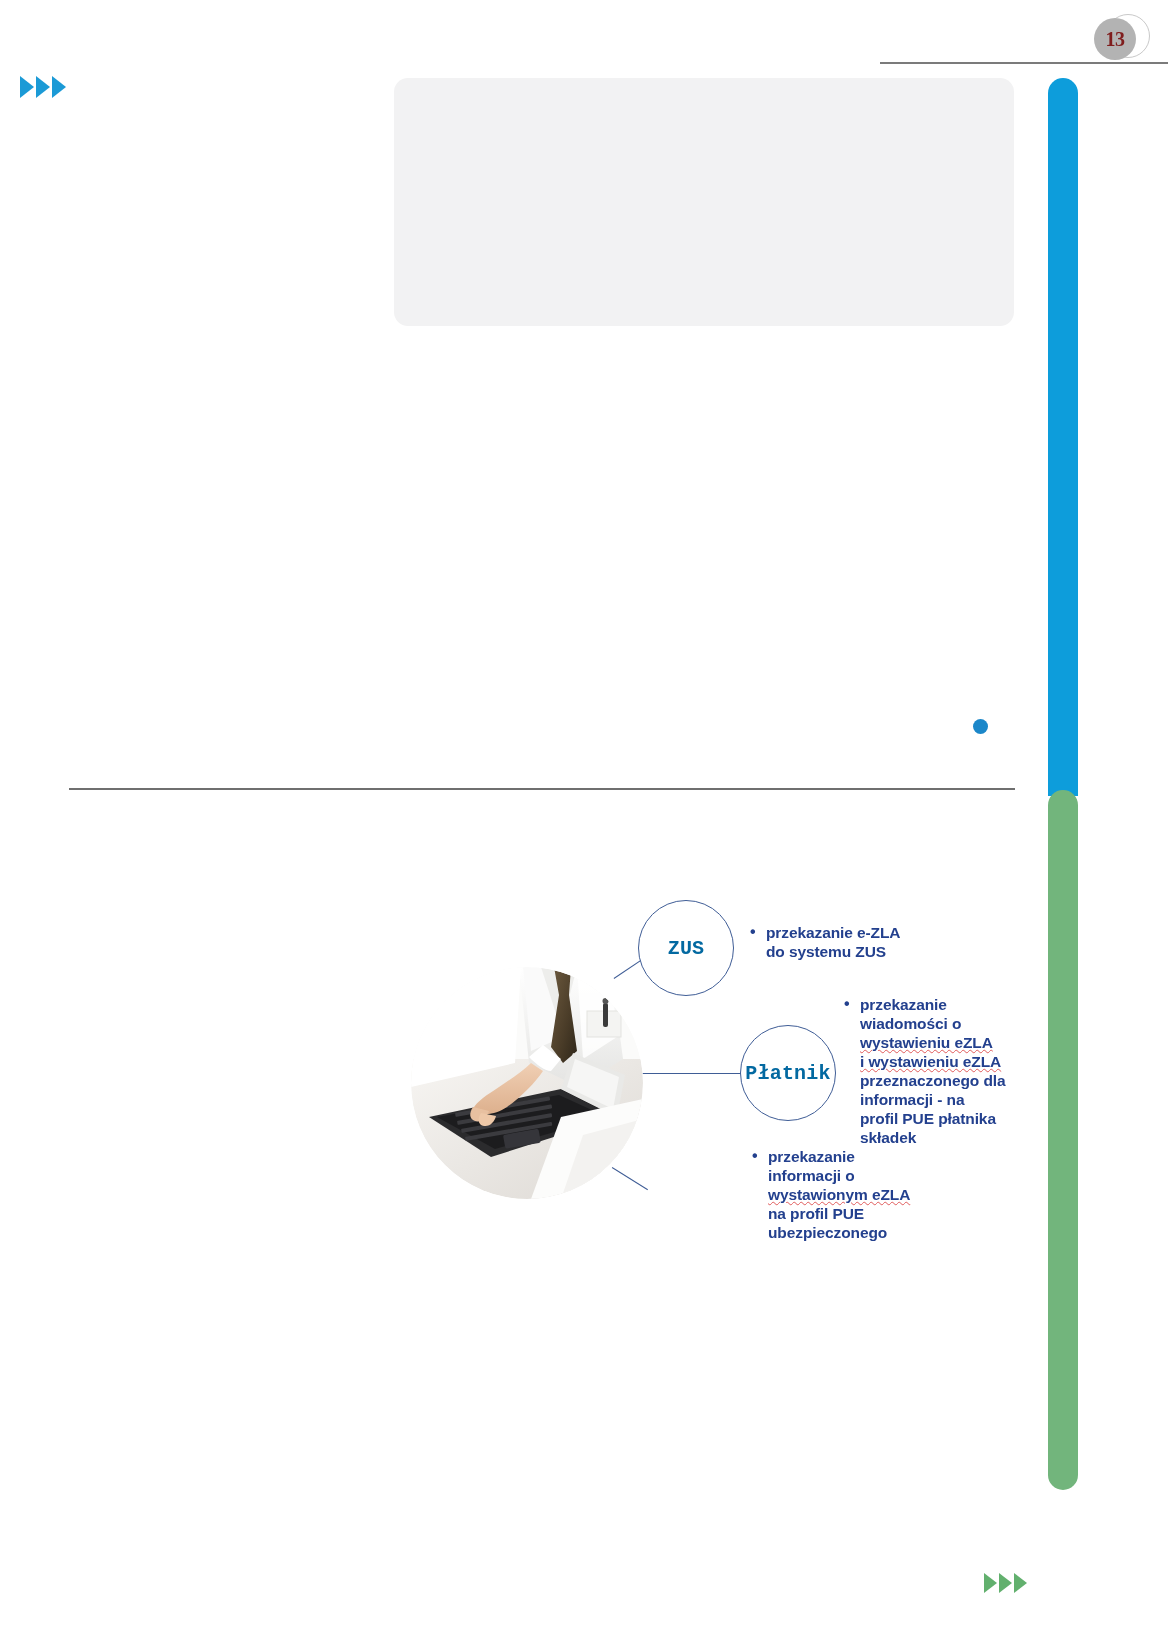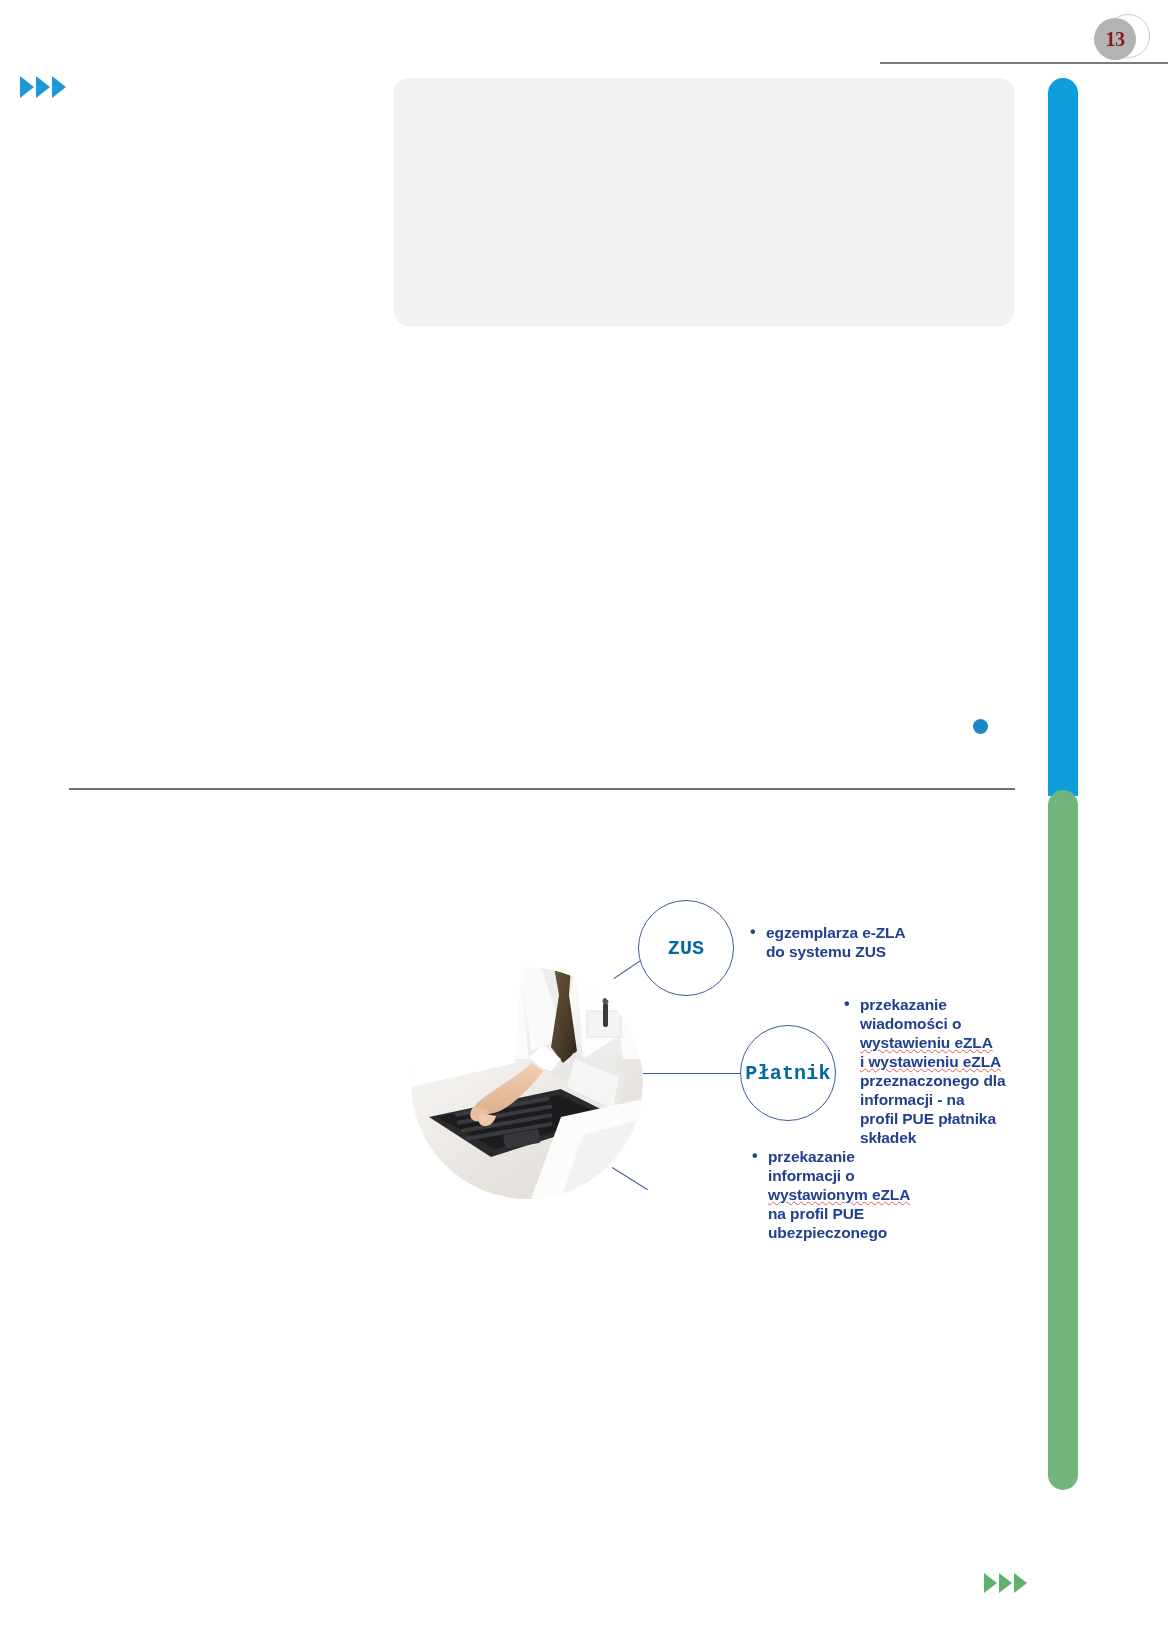--- a/index.html
+++ b/index.html
@@ -237,21 +237,21 @@
     <div class="node node-zus">
       <span>ZUS</span>
     </div>
     <div class="node node-pla">
       <span>Płatnik</span>
     </div>
 
     <div class="bullet-block bl-zus">
       <ul>
         <li>
-          <span>egzemplarza e-ZLA</span><br>
+          <span>przekazanie e-ZLA</span><br>
           <span>do systemu ZUS</span>
         </li>
       </ul>
     </div>
 
     <div class="bullet-block bl-pla">
       <ul>
         <li>
           <span>przekazanie</span><br>
           <span>wiadomości o</span><br>

